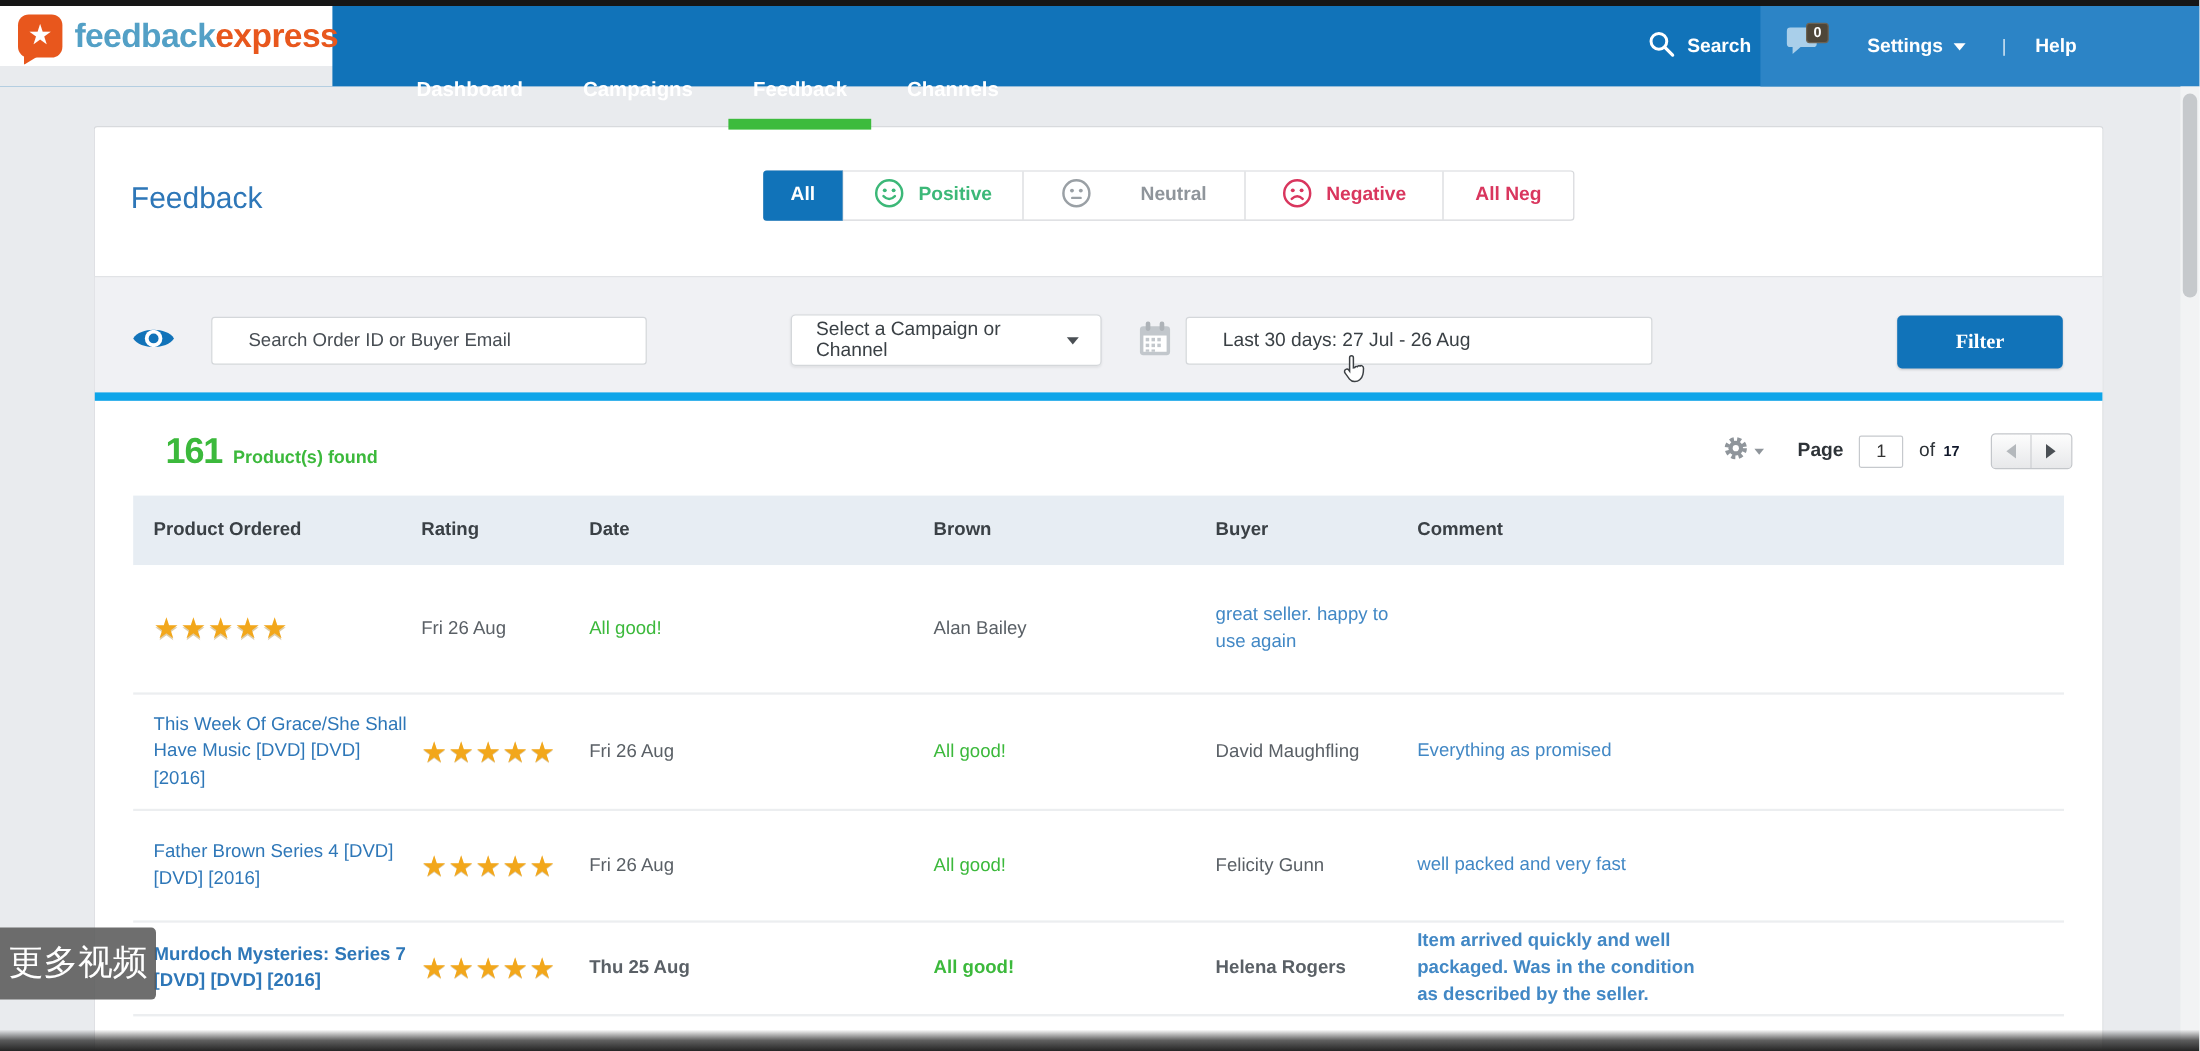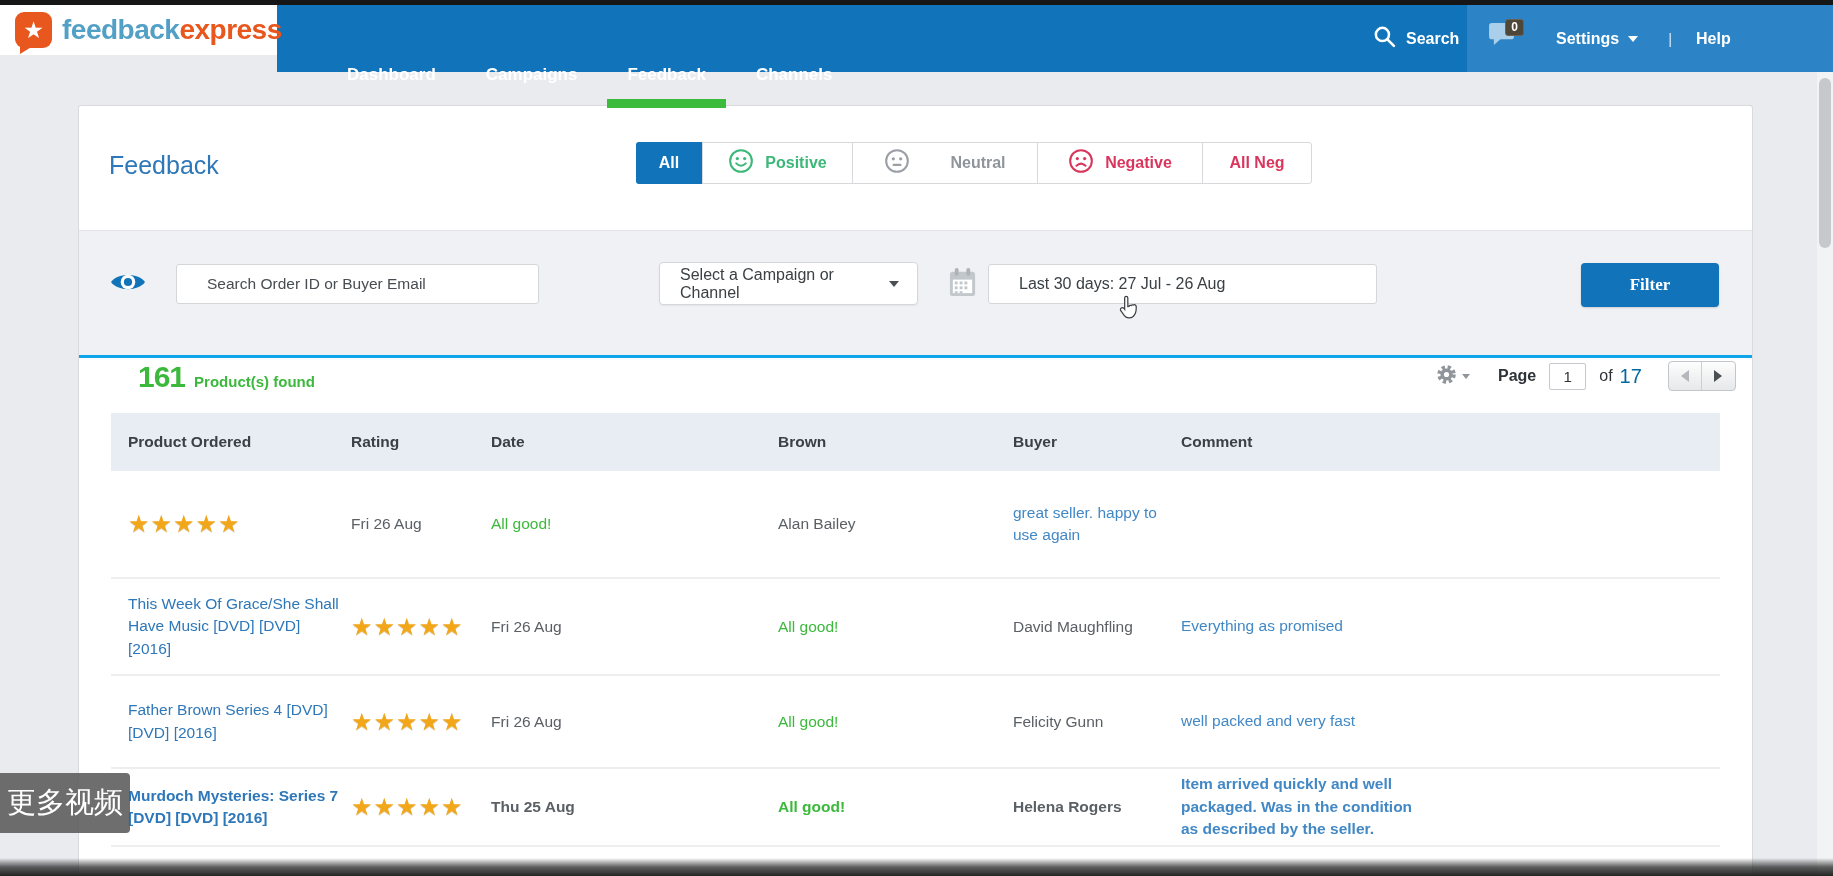--- a/index.html
+++ b/index.html
@@ -58,22 +58,22 @@
   .tab { display:flex; align-items:center; justify-content:center; gap:11px; font-size:16px;
     font-weight:bold; border-right:1px solid #d6d8db; cursor:pointer; height:100%; }
   .tab:last-child { border-right:none; }
   .tab.t-all { width:67px; background:#1173b9; color:#fff; margin:-1px 0 -1px -1px; height:42px;
     border-radius:3px 0 0 3px; }
   .tab.t-pos { width:150px; color:#3cb878; }
   .tab.t-neu { width:185px; color:#8f959b;gap:40px; }
   .tab.t-neg { width:165px; color:#d9365e; }
   .tab.t-allneg { width:108px; color:#d9365e; }
 
-  .filter-band { position:absolute; top:124px; left:0; right:0; height:128px; background:#f0f1f4;
-    border-top:1px solid #e1e3e6; border-bottom:3px solid #0ea5e9; }
+  .filter-band { position:absolute; top:124px; left:0; right:0; height:104px; background:#f0f1f4;
+    border-top:1px solid #e1e3e6; border-bottom:7px solid #0ea5e9; }
   .eye-wrap { position:absolute; left:30px; top:37px; cursor:pointer; }
   .search-input { position:absolute; left:97px; top:33px; width:363px; height:40px;
     border:1px solid #d4d7da; border-radius:3px; padding:0 12px 0 30px; font-size:15.5px;
     color:#333; background:#fff; font-family:inherit; }
   .search-input::placeholder { color:#474d53; opacity:1; }
   .campaign-select { position:absolute; left:580px; top:31px; width:259px; height:43px; background:#fff;
     border:1px solid #d4d7da; border-radius:4px; display:flex; align-items:center;
     justify-content:space-between; padding:0 18px 0 20px; font-size:16px; color:#3a4045;
     box-shadow:0 1px 2px rgba(0,0,0,.06); cursor:pointer; }
   .caret-down-gray { width:0; height:0; border-left:5px solid transparent; border-right:5px solid transparent;
@@ -92,21 +92,21 @@
   .count-num { font-size:30px; font-weight:bold; color:#3cb93c; letter-spacing:-1px; }
   .count-label { font-size:15px; font-weight:bold; color:#3cb93c; }
   .pager { position:absolute; left:1357px; top:27px; display:flex; align-items:center; }
   .gear-btn { display:flex; align-items:center; gap:5px; cursor:pointer; }
   .gear-caret { width:0; height:0; border-left:4px solid transparent; border-right:4px solid transparent;
     border-top:5px solid #8f959b; }
   .page-label { margin-left:28px; font-size:16px; font-weight:bold; color:#2e3338; }
   .page-input { margin-left:13px; width:37px; height:27px; border:1px solid #c6c9cd; border-radius:2px;
     text-align:center; font-size:15px; color:#333; font-family:inherit; }
   .of-label { margin-left:13px; font-size:16px; color:#2e3338; }
-  .total-pages { margin-left:7px; font-size:20px; font-weight:normal; color:#0369a1; }
+  .total-pages { margin-left:7px; font-size:12px; font-weight:bold; color:#0f172a; }
   .pg-btns { margin-left:26px; display:flex; border:1px solid #c3c6ca; border-radius:4px; overflow:hidden;
     background:linear-gradient(#fdfdfd,#e7e8ea); height:30px; }
   .pg-btn { width:33px; display:flex; align-items:center; justify-content:center; cursor:pointer; }
   .pg-btn.prev { border-right:1px solid #cdd0d3; }
   .tri-left { width:0; height:0; border-top:6px solid transparent; border-bottom:6px solid transparent;
     border-right:8px solid #b4b8bc; }
   .tri-right { width:0; height:0; border-top:6px solid transparent; border-bottom:6px solid transparent;
     border-left:8px solid #4a4f54; }
 
   

